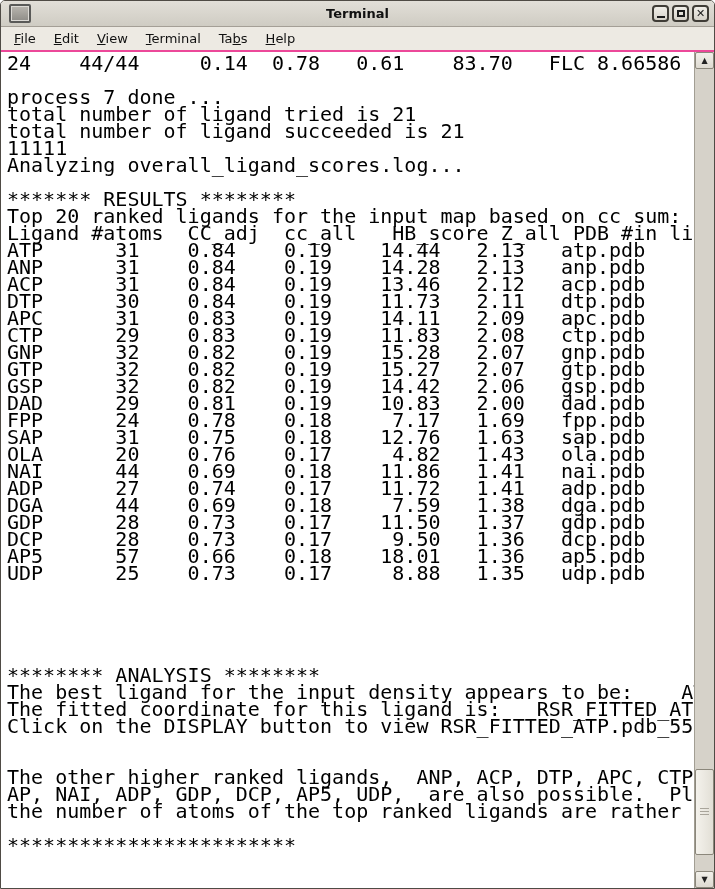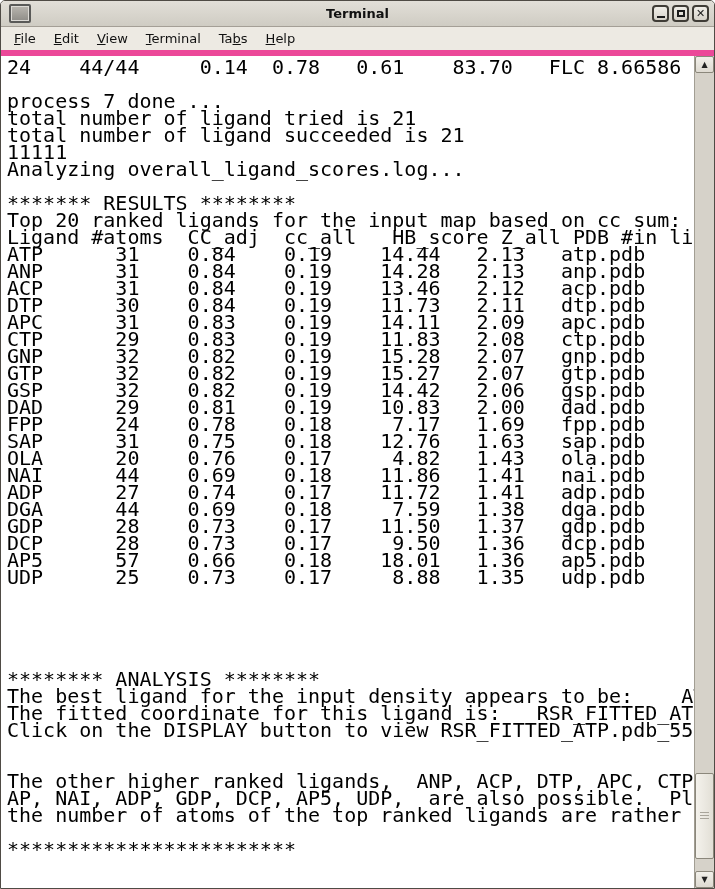--- a/index.html
+++ b/index.html
@@ -8,21 +8,21 @@
   
   .titlebar{flex:0 0 25px;display:flex;align-items:center;background:linear-gradient(#e2dfd8,#cfccc3);border-bottom:1px solid #a49f96;border-radius:4px 4px 0 0;padding:0 5px;position:relative;}
   .win-icon{width:18px;height:15px;border:2px solid #5a5a58;border-radius:2px;background:linear-gradient(#b9b6af,#8f8d88);margin-left:3px;box-shadow:inset 0 0 0 1px #dcdad5;}
   .title{position:absolute;left:0;right:0;text-align:center;font-weight:bold;font-size:13px;color:#111;pointer-events:none;}
   .winbtns{margin-left:auto;display:flex;gap:3px;}
   .winbtn{width:17px;height:17px;box-sizing:border-box;border:2px solid #3f3c36;border-radius:4px;background:linear-gradient(#f0eee8,#d6d2c9);display:flex;align-items:center;justify-content:center;cursor:pointer;}
   .glyph-min{width:8px;height:2px;background:#1a1a1a;margin-top:7px;}
   .glyph-max{width:8px;height:7px;border:2px solid #1a1a1a;box-sizing:border-box;}
   .glyph-close{font-size:11px;font-weight:bold;color:#1a1a1a;line-height:1;}
   
-  .menubar{flex:0 0 23px;display:flex;align-items:center;background:#edeae3;border-bottom:6px solid #ec4899;padding-left:4px;}
+  .menubar{flex:0 0 23px;display:flex;align-items:center;background:#edeae3;border-bottom:2px solid #ec4899;padding-left:4px;}
   .menu-item{font-size:13px;color:#111;padding:2px 9px;cursor:default;}
   .mn{text-decoration:underline;}
   
   .content{flex:1 1 auto;display:flex;min-height:0;background:#ffffff;}
   pre.term{flex:1 1 auto;margin:0;padding:3px 0 0 6px;font-family:"DejaVu Sans Mono","Liberation Mono",monospace;font-size:20px;line-height:17px;color:#000;white-space:pre;overflow:hidden;}
   
   .scrollbar{flex:0 0 19px;display:flex;flex-direction:column;background:#d6d2c9;border-left:1px solid #a29e93;}
   .scrollbtn{flex:0 0 17px;box-sizing:border-box;border:1px solid #8b877b;border-radius:2px;background:linear-gradient(#f2f0ea,#dedad1);display:flex;align-items:center;justify-content:center;font-size:8px;color:#222;cursor:pointer;}
   .trough{flex:1 1 auto;position:relative;}
   .thumb{position:absolute;left:0;right:0;top:700px;height:86px;box-sizing:border-box;border:1px solid #8b877b;border-radius:2px;background:linear-gradient(90deg,#f4f2ec,#e2dfd6);display:flex;align-items:center;justify-content:center;cursor:pointer;}

